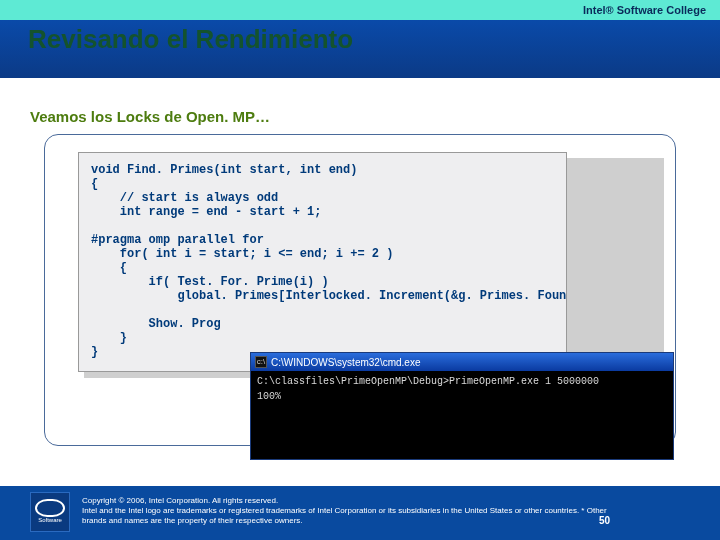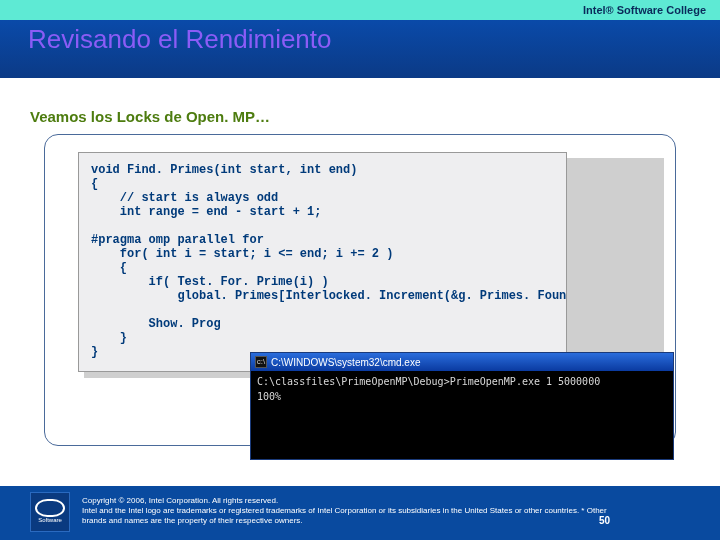--- a/index.html
+++ b/index.html
@@ -29,22 +29,22 @@
     position: absolute;
     top: 20px; left: 0; right: 0;
     height: 58px;
     background: linear-gradient(#0a4aa9, #0b3a86);
     z-index: 1;
   }
   .title-text {
     position: absolute;
     left: 28px; top: 24px;
     font-size: 26px;
-    font-weight: normal;
-    color: #8b5cf6;
+    font-weight: bold;
+    color: #14532d;
     z-index: 3;
   }
   .subhead {
     position: absolute;
     left: 30px; top: 108px;
     font-size: 15px;
     font-weight: bold;
     color: #4d7c0f;
   }
   .content-frame {
@@ -101,21 +101,21 @@
     margin-right: 4px;
     font-size: 8px;
     line-height: 10px;
     text-align: center;
     color: #ccc;
   }
   .cmd-body {
     padding: 4px 6px;
     line-height: 1.45;
   }
-  .cmd-line { display: block; }
+  .cmd-line { display: block; font-family: Liberation Mono, monospace; }
   .footer {
     position: absolute;
     left: 0; bottom: 0; right: 0;
     height: 54px;
     background: #094a9f;
     color: #fff;
     font-size: 8px;
   }
   .footer-logo-left {
     position: absolute;

